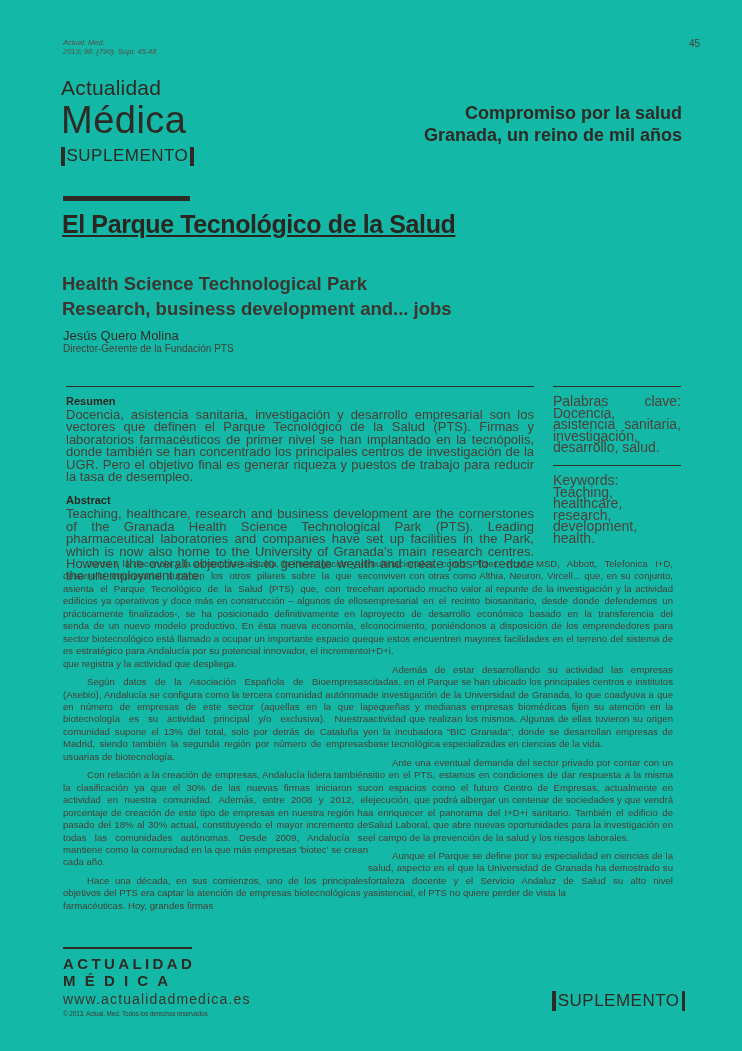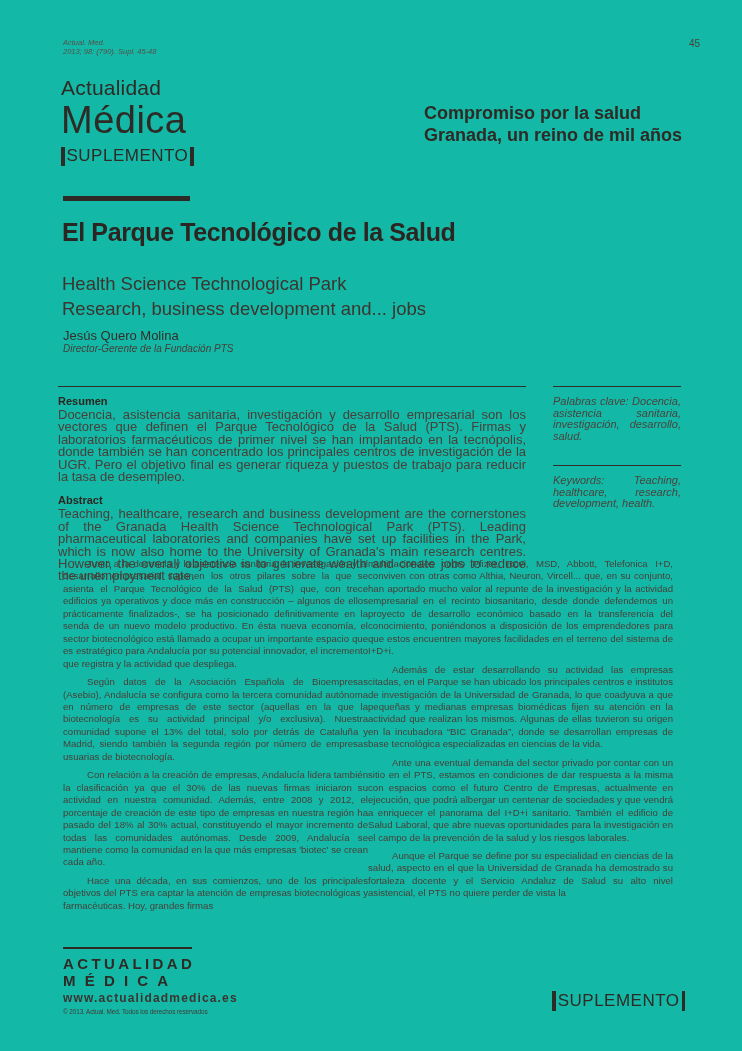--- a/index.html
+++ b/index.html
@@ -18,68 +18,68 @@
     position:absolute; top:38px; right:42px;
     font-size:10px; color:#47423c;
   }
   .logo { position:absolute; top:76px; left:61px; color:#2e2a25; }
   .logo .l1 { font-size:21px; line-height:24px; letter-spacing:0.2px; }
   .logo .l2 { font-size:38px; line-height:40px; font-weight:400; letter-spacing:0.5px; }
   .badge { display:flex; align-items:center; margin-top:6px; font-size:17px; letter-spacing:0.5px; color:#2e2a25; }
   .badge .vbar { display:inline-block; width:3.5px; height:19px; background:currentColor; }
   .badge .txt { padding:0 2px; }
   .tagline {
-    position:absolute; top:102px; right:60px; 
+    position:absolute; top:102px; right:60px; text-align:right;
     font-size:18px; font-weight:700; line-height:22px; color:#2e2a25;
   }
   
   .title-bar { position:absolute; top:196px; left:63px; width:127px; height:4.5px; background:#2e2a25; }
   .title-es {
-    position:absolute; top:219px; left:62px; width:540px;
-    font-size:25px; font-weight:700; line-height:27px; letter-spacing:-0.4px; color:#2b2621;
+    position:absolute; top:211px; left:62px; width:540px;
+    font-size:25px; font-weight:700; line-height:27px; letter-spacing:-0.4px; color:#2b2621;text-decoration:underline;
   }
   .title-en {
     position:absolute; top:271px; left:62px; width:540px;
-    font-size:18.5px; font-weight:400; line-height:25px; color:#3b3630;
+    font-size:18.5px; font-weight:700; line-height:25px; color:#3b3630;
   }
   .author-name { position:absolute; top:328px; left:63px; font-size:13px; color:#332e29; }
-  .author-role { position:absolute; top:343px; left:63px; font-size:10px; font-style:italic; color:#45403a; }
+  .author-role { position:absolute; top:343px; left:63px; font-size:10px; color:#45403a; }
   
   .rule { border:0; border-top:1.6px solid #332e29; }
-  .abstract-main { position:absolute; top:386px; left:58px; width:468px; }
+  .abstract-main { position:absolute; top:386px; left:66px; width:468px; }
   .abstract-main .rule { margin-bottom:8px; }
   .sec-heading { font-size:11px; font-weight:700; color:#2b2621; margin-bottom:2px; }
   .sec-text {
     font-size:13px; line-height:12.4px; text-align:justify; color:#474139;
   }
   .abstract-main .gap { height:11px; }
   .side-block { position:absolute; left:553px; width:128px; }
   .side-block .rule { margin-bottom:9px; }
   .side-text {
-    font-size:11px; font-style:italic; line-height:11.6px; text-align:justify; color:#4a443d;
+    font-size:14px; line-height:11.6px; text-align:justify; color:#4a443d;
   }
   .side-palabras { top:386px; }
   .side-keywords { top:465px; }
   
   .body-cols {
     position:absolute; top:558px; left:63px; width:627px;
     display:flex; 
   }
   .col { width:305px; }
   .col p {
     font-size:9.6px; line-height:12.45px; text-align:justify;
     text-indent:24px; margin-bottom:6px; color:#474139;
   }
   .col p.no-indent { text-indent:0; }
   
   .footer-left { position:absolute; top:947px; left:63px; width:129px; color:#2e2a25; }
   .footer-left .rule { border-top:2.4px solid #2e2a25; margin-bottom:6px; }
   .brand1 { font-size:15px; font-weight:700; letter-spacing:3.4px; line-height:17px; white-space:nowrap; }
   .brand2 { font-size:15px; font-weight:700; letter-spacing:9.2px; line-height:17px; white-space:nowrap; }
-  .website { font-size:12px; letter-spacing:1.15px; margin-top:2px; color:#3a352f; white-space:nowrap;font-weight:bold; }
+  .website { font-size:14px; letter-spacing:1.15px; margin-top:2px; color:#3a352f; white-space:nowrap; }
   .copyright { font-size:6.4px; letter-spacing:-0.1px; margin-top:3px; color:#413c36; white-space:nowrap; }
   .footer-badge {
     position:absolute; top:991px; right:57px;
     display:flex; align-items:center; font-size:17px; letter-spacing:0.5px; color:#2e2a25;
   }
   .footer-badge .vbar { display:inline-block; width:3.5px; height:20px; background:currentColor; }
   .footer-badge .txt { padding:0 2px; }
 </style>
 </head>
 <body>

